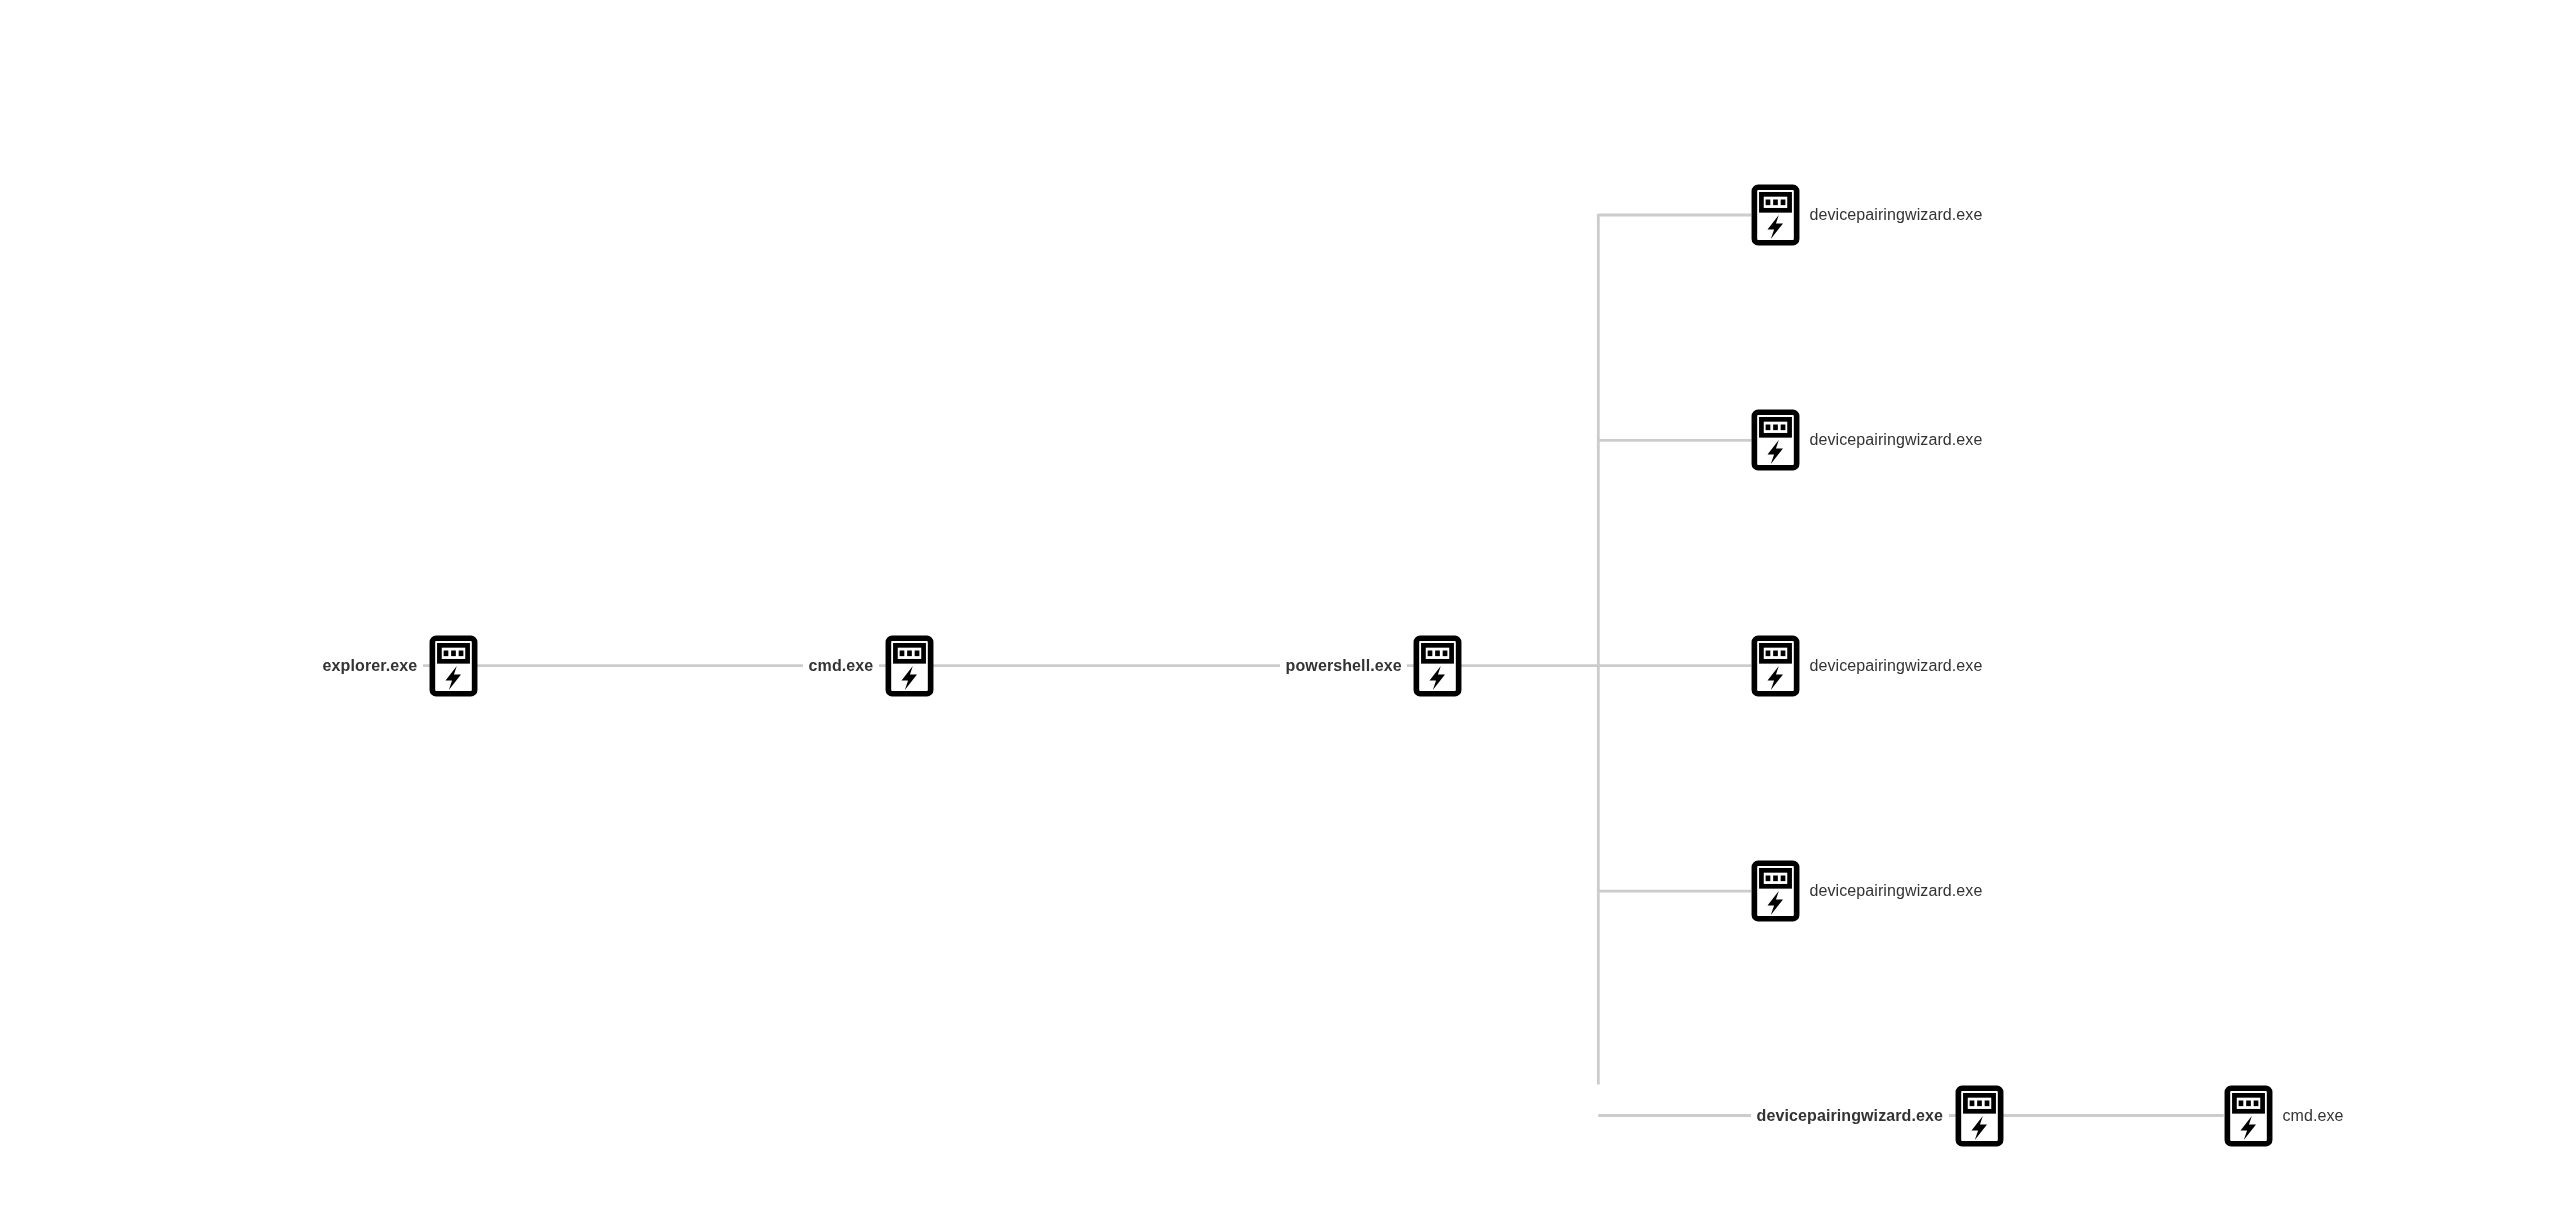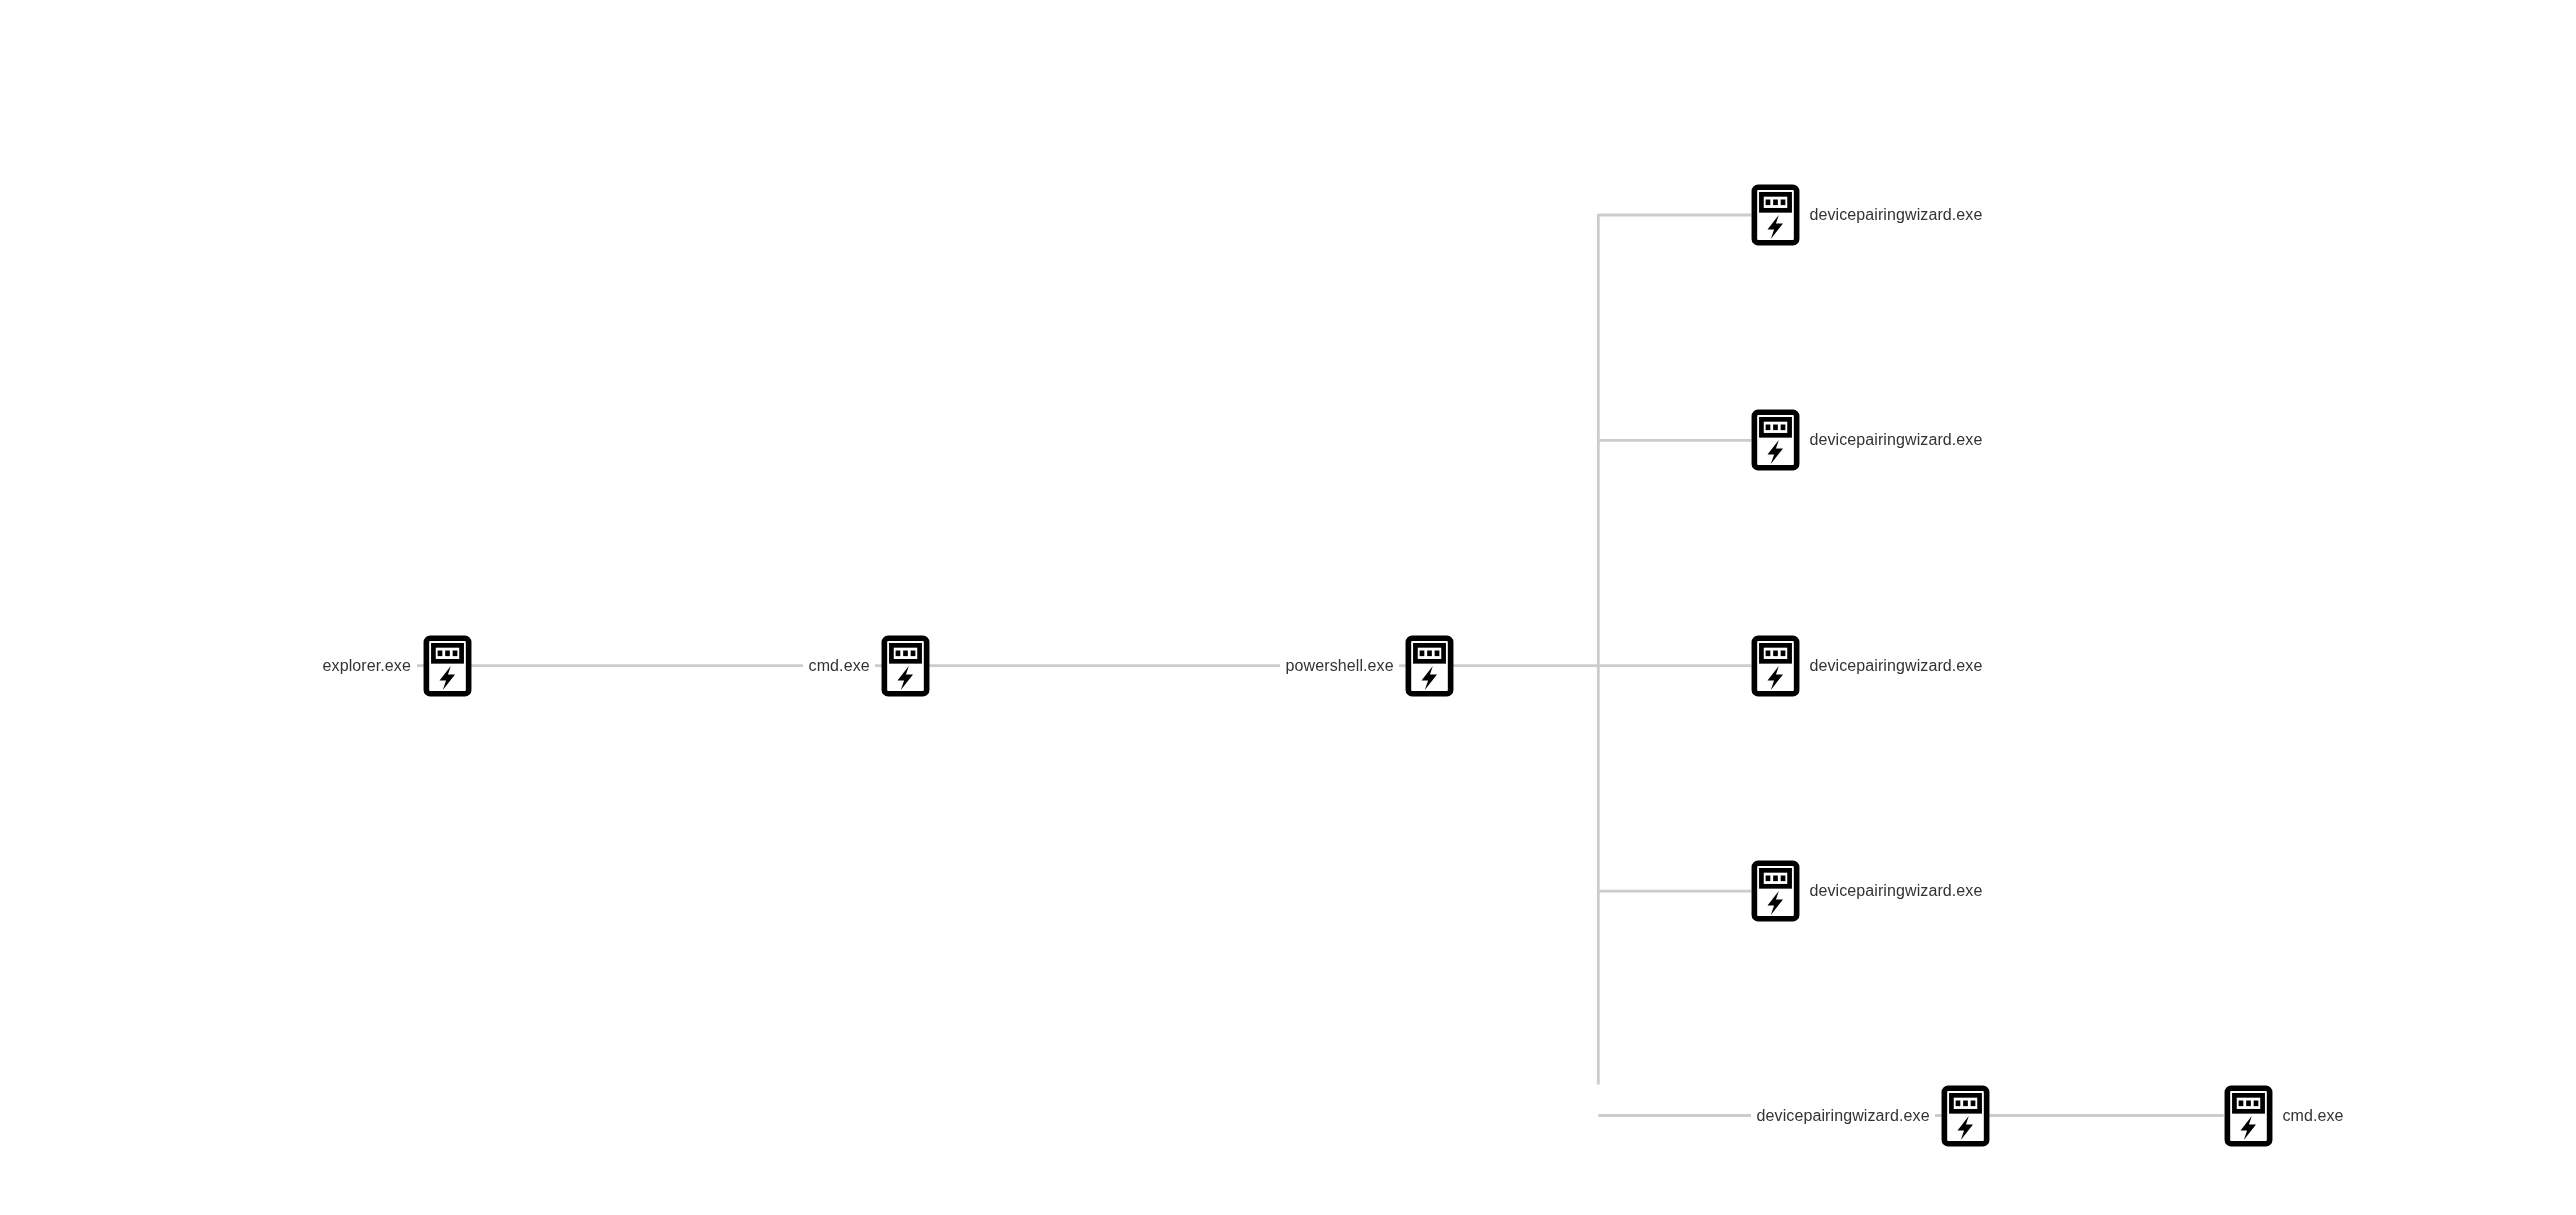--- a/index.html
+++ b/index.html
@@ -40,21 +40,21 @@
   }
   .node-label {
     font-size: 16px;
     line-height: 1;
     color: #333333;
     letter-spacing: 0.1px;
     background: #ffffff;
     padding: 2.8px 5.6px;
   }
   .node.label-right .node-label { margin-left: 3.8px; }
-  .node.label-left  .node-label { margin-right: 6px; }
+  .node.label-left  .node-label { margin-right: 6px; font-weight: bold; }
 
   .proc-icon {
     width: 49px;
     height: 62px;
     flex: 0 0 auto;
     display: block;
   }
 </style>
 </head>
 <body>

